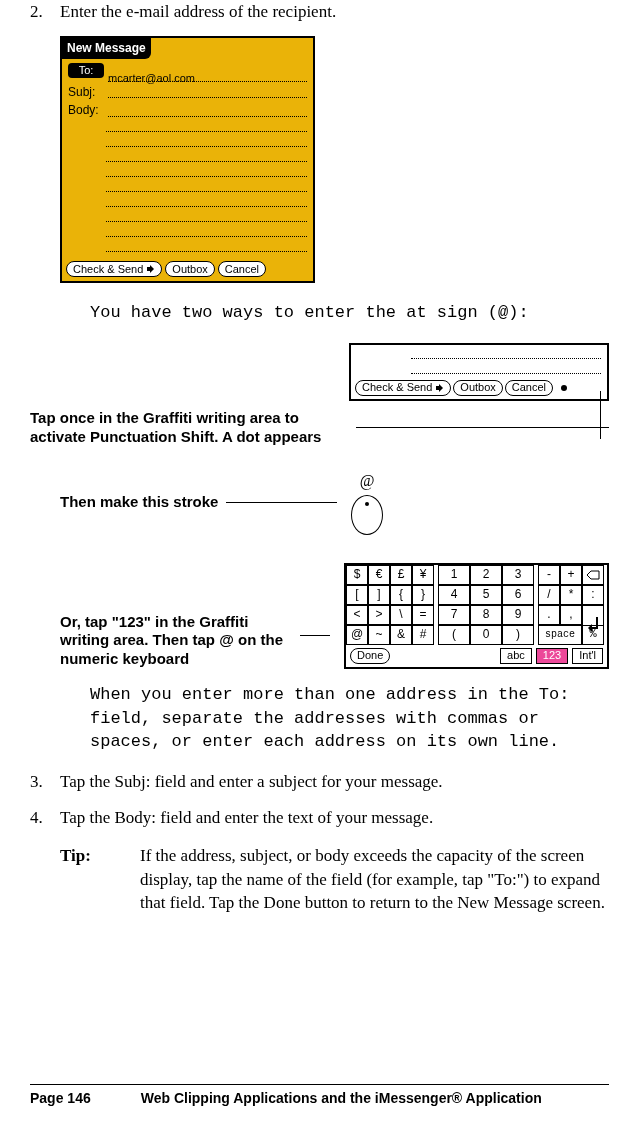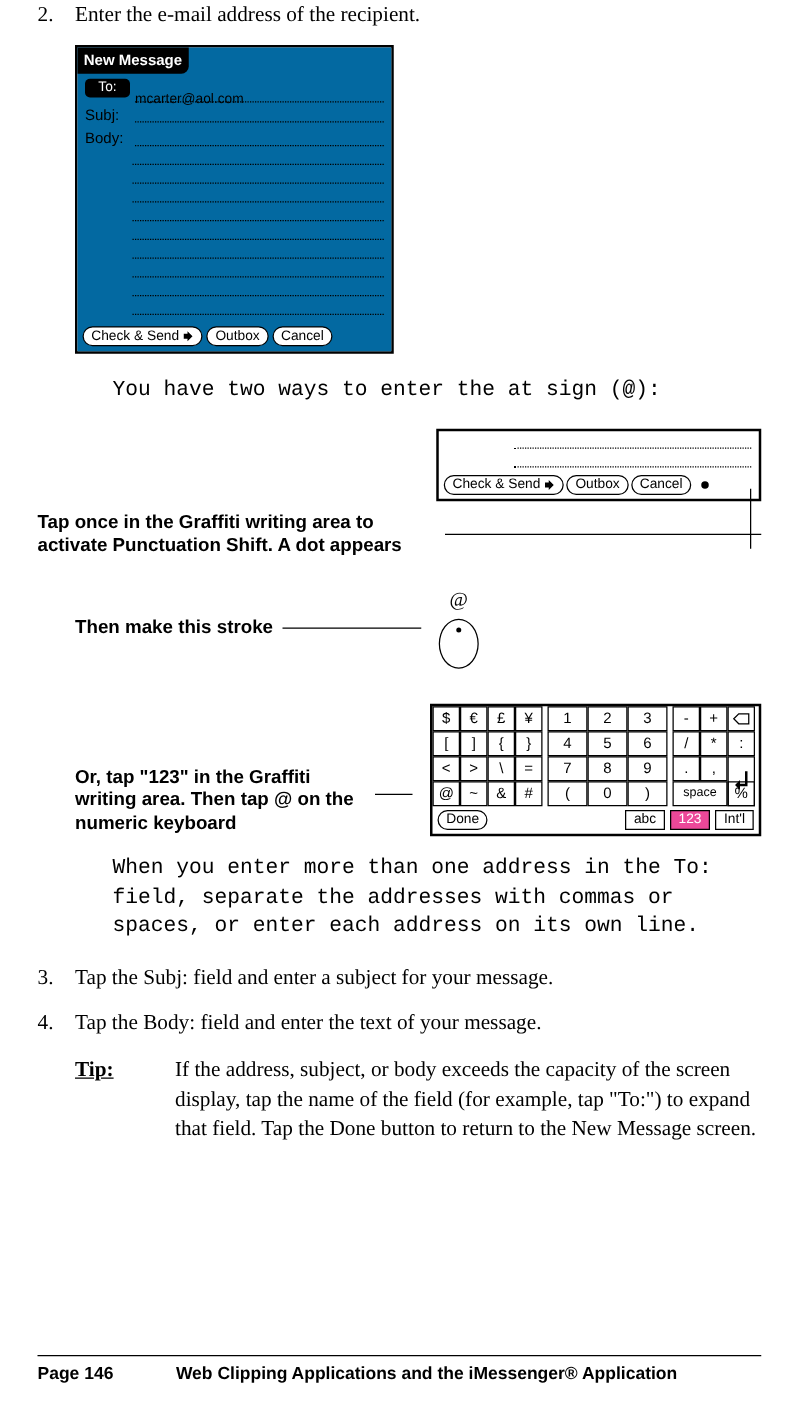--- a/index.html
+++ b/index.html
@@ -39,21 +39,21 @@
   }
   .palmshot-title {
     background: #000;
     color: #fff;
     font-weight: bold;
     padding: 2px 5px;
     font-size: 12px;
     display: inline-block;
     border-bottom-right-radius: 6px;
   }
-  .palmshot-inner { background: #0369a1; }
+  .palmshot-inner { background: #eab308; }
   .nm-row { display: flex; padding: 1px 6px; align-items: center; }
   .nm-label { width: 40px; text-align: left; padding-right: 4px; font-size: 12px; }
   .nm-label-inv {
     background: #000;
     color: #fff;
     width: 36px;
     text-align: center;
     border-radius: 4px;
     font-size: 11px;
     padding: 0 2px;
@@ -152,21 +152,21 @@
     border: 1px solid #000;
     padding: 0 6px;
     font-size: 11px;
     height: 16px;
     display: flex; align-items: center;
   }
   .ktab-inv { background: #ec4899; color: #fff; }
 
   
   .tip-row { display: flex; margin-top: 14px; }
-  .tip-label { width: 80px; font-weight: bold; flex-shrink: 0; text-decoration: underline; }
+  .tip-label { width: 80px; font-weight: bold; flex-shrink: 0; }
   .tip-text { flex: 1; }
 
   
   .footer {
     position: absolute;
     bottom: 22px;
     left: 30px;
     right: 30px;
     border-top: 1.5px solid #000;
     padding-top: 4px;
@@ -348,21 +348,21 @@
           </div>
           <div class="kbd-row">
             <div class="kcell">.</div>
             <div class="kcell">,</div>
             <div class="kcell kcell-tall" style="height:40px;">
               <svg width="14" height="20">
                   <path d="M10 2 L10 12 L6 12 L6 9 L2 13 L6 17 L6 14 L12 14 L12 2 Z" fill="#000"></path>
                 </svg>
             </div>
           </div>
-          <div class="kbd-row" style="margin-top:-20px;">
+          <div class="kbd-row" style="margin-top:-20px;font-family:Liberation Mono, monospace;">
             <div class="kcell kcell-wide" style="font-size:10px; width:44px;">space</div>
             <div class="kcell" style="width:22px;">%</div>
           </div>
         </div>
       </div>
       <div class="kbd-bottom">
         <span class="pbtn">Done</span>
         <div style="flex:1;"></div>
         <span class="ktab">abc</span>
         <span class="ktab ktab-inv">123</span>

